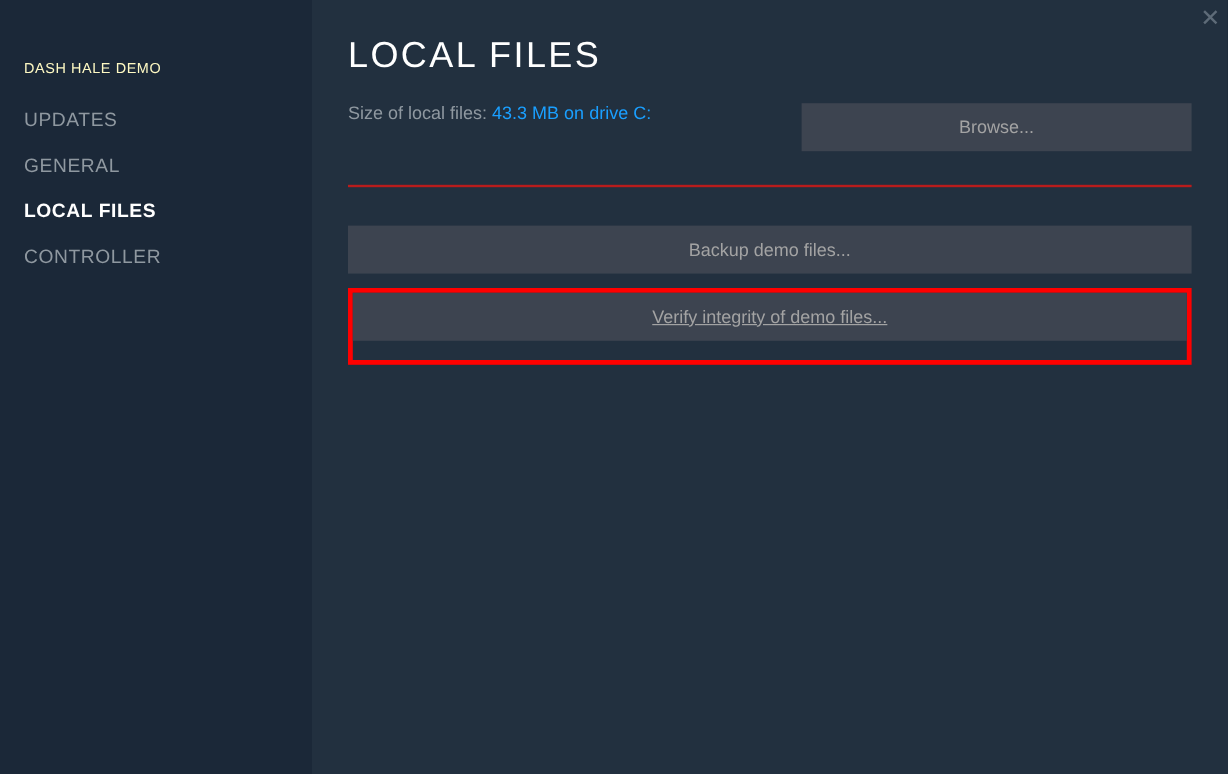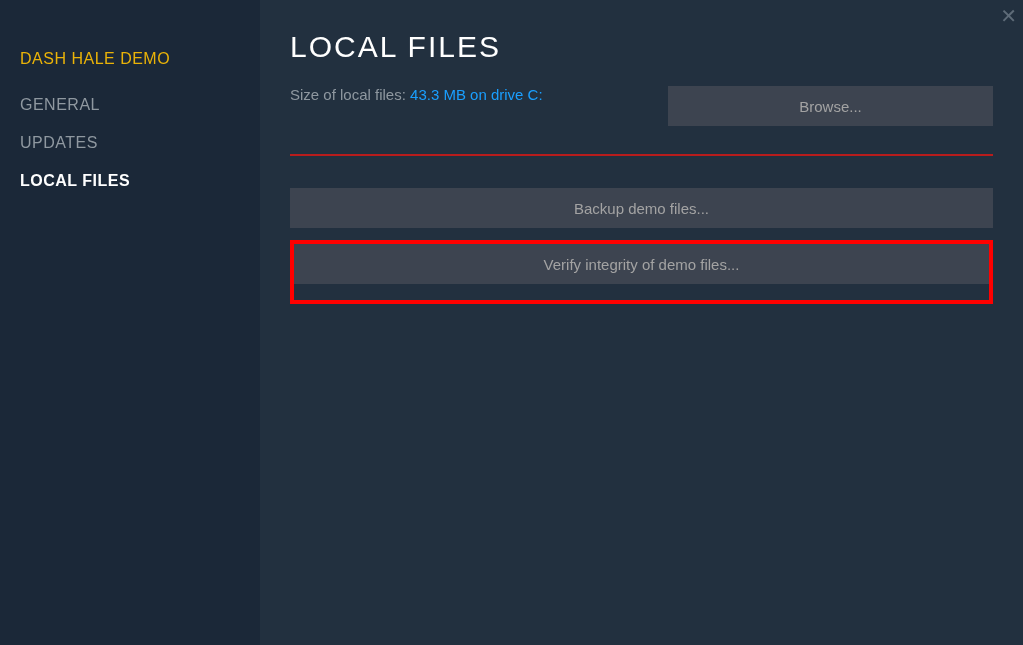--- a/index.html
+++ b/index.html
@@ -15,22 +15,22 @@
       height: 645px;
       overflow: hidden;
       display: flex;
     }
     .sidebar {
       width: 260px;
       background: #1b2838;
       padding: 50px 0 0 20px;
     }
     .sidebar-title {
-      color: #eab308;
-      font-size: 16px;
+      color: #fef9c3;
+      font-size: 12px;
       letter-spacing: 0.5px;
       margin-bottom: 28px;
       cursor: pointer;
     }
     .sidebar-item {
       color: #8f98a0;
       font-size: 16px;
       letter-spacing: 0.5px;
       margin-bottom: 20px;
       cursor: pointer;
@@ -94,30 +94,32 @@
       width: 100%;
       margin-bottom: 12px;
     }
     .highlight-wrap {
       border: 4px solid #ff0000;
       padding: 0;
       margin-bottom: 28px;
     }
     .highlight-wrap .btn-full {
       margin-bottom: 16px;
+      text-decoration: underline;
     }
   </style>
 </head>
 <body>
 
 <div class="sidebar">
   <div class="sidebar-title">DASH HALE DEMO</div>
+  <div class="sidebar-item">UPDATES</div>
   <div class="sidebar-item">GENERAL</div>
-  <div class="sidebar-item">UPDATES</div>
   <div class="sidebar-item active">LOCAL FILES</div>
+  <div class="sidebar-item">CONTROLLER</div>
 </div>
 
 <div class="main">
   <span class="close-icon">✕</span>
 
   <h1 class="page-title">LOCAL FILES</h1>
 
   <div class="size-row">
     <div class="size-text">
       <span>Size of local files: </span><span class="size-value">43.3 MB on drive C:</span>

